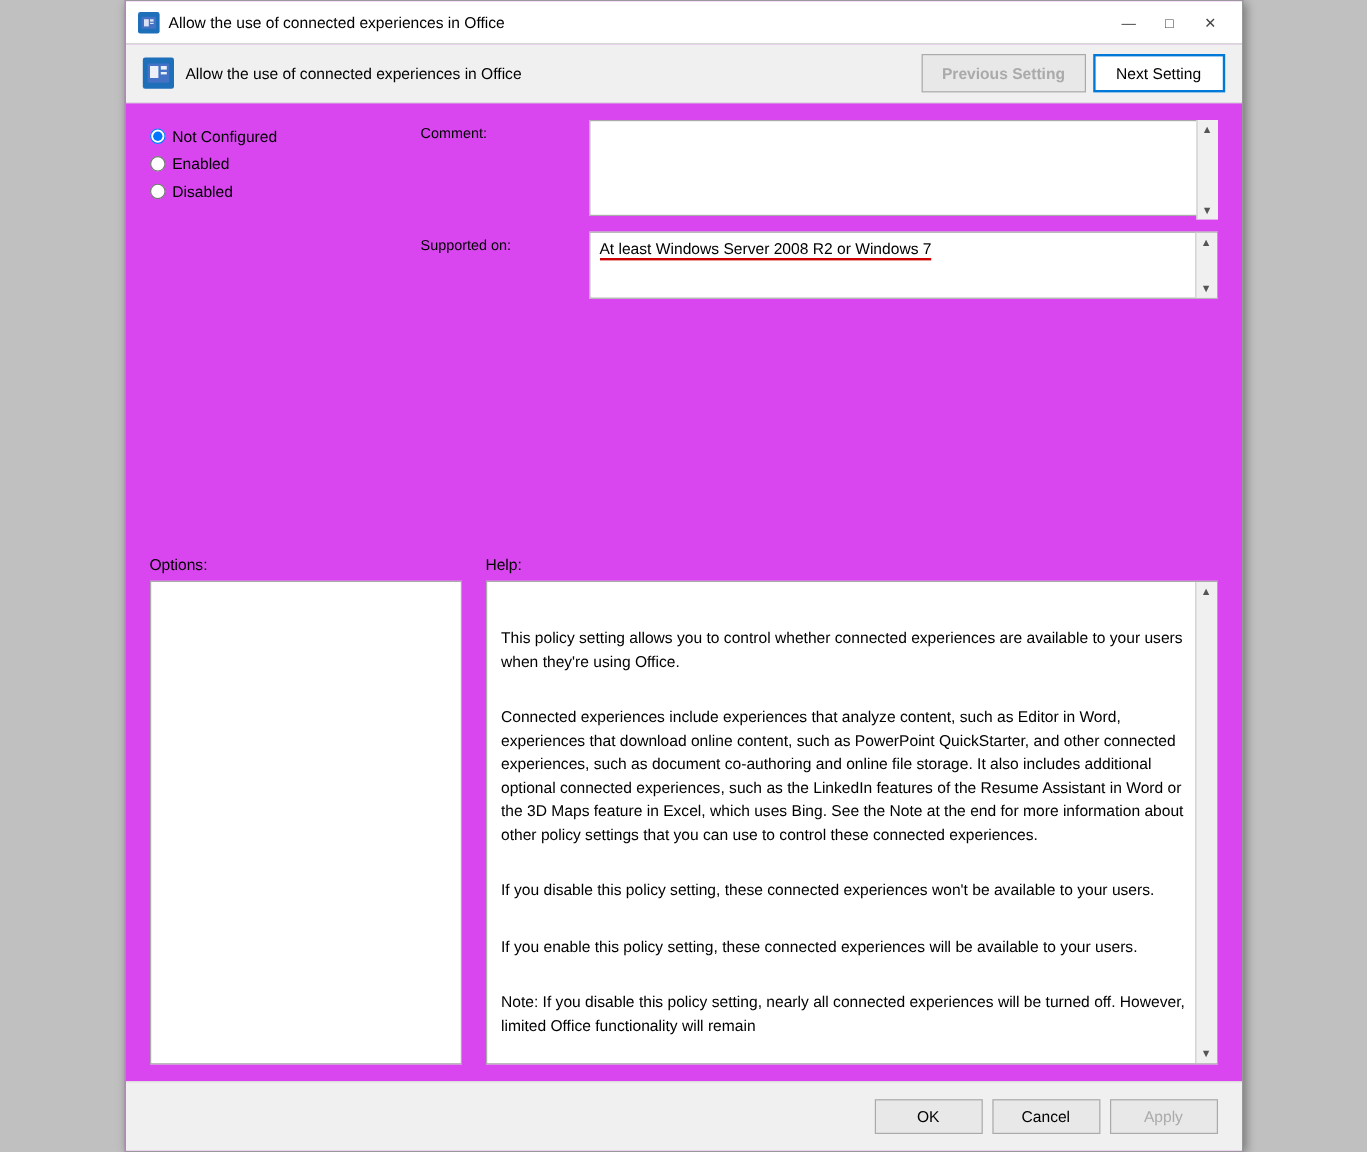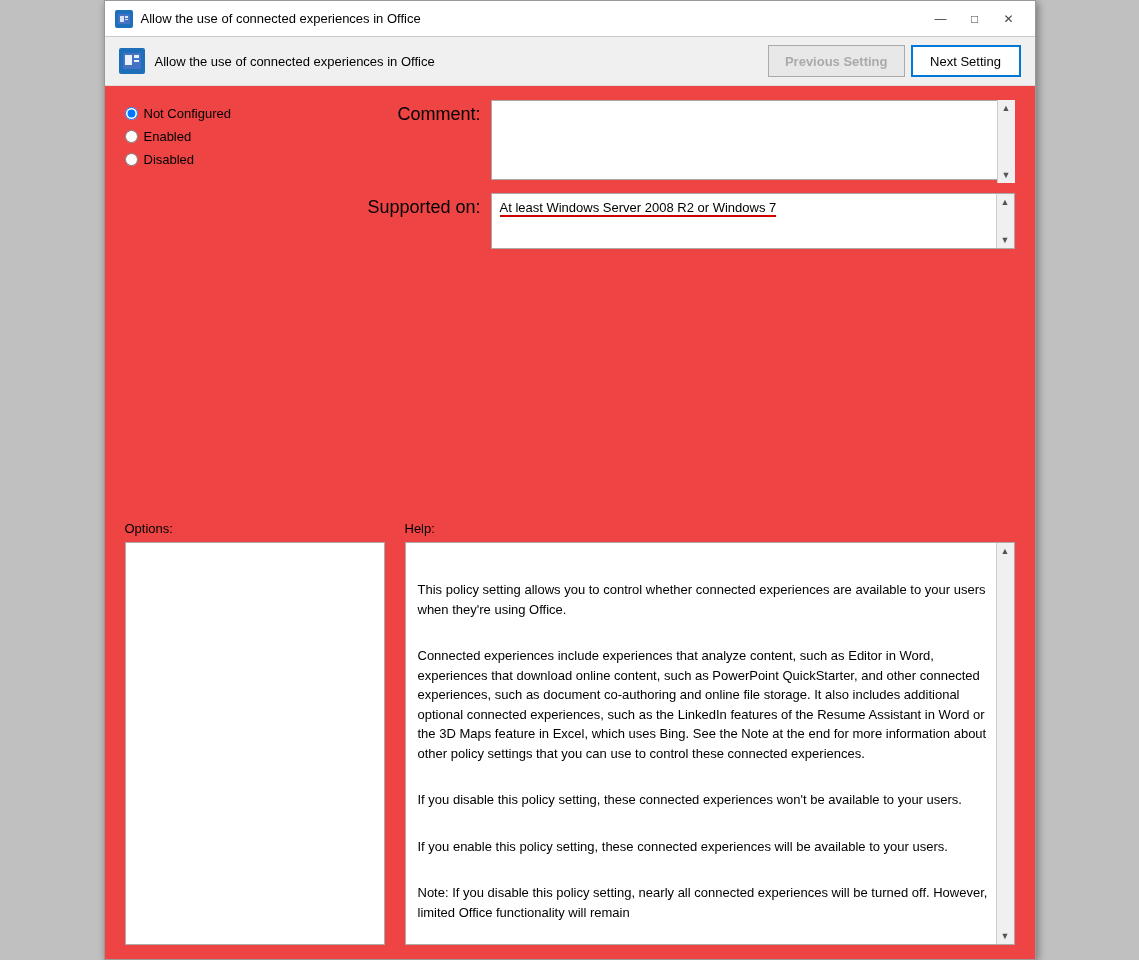--- a/index.html
+++ b/index.html
@@ -8,21 +8,21 @@
       font-family: 'Segoe UI', Tahoma, sans-serif;
       font-size: 13px;
       display: flex;
       align-items: center;
       justify-content: center;
       min-height: 100vh;
     }
     .window {
       width: 932px;
       min-height: 960px;
-      background: #ef4444;
+      background: #d946ef;
       border: 1px solid #999;
       box-shadow: 2px 2px 8px rgba(0,0,0,0.4);
       display: flex;
       flex-direction: column;
     }
     .title-bar {
       background: #fff;
       border-bottom: 1px solid #ccc;
       padding: 6px 10px;
       display: flex;
@@ -145,23 +145,22 @@
     .radio-label input[type=radio] { margin: 0; cursor: pointer; }
     .form-row {
       display: flex;
       align-items: flex-start;
       gap: 10px;
     }
     .form-label {
       width: 130px;
       min-width: 130px;
       padding-top: 4px;
-      font-size: 18px;
-      color: #000;
-      text-align: right;
+      font-size: 12px;
+      color: #000;
     }
     .textarea-wrapper {
       flex: 1;
       position: relative;
     }
     textarea {
       width: 100%;
       height: 80px;
       border: 1px solid #aaa;
       background: #fff;
@@ -402,14 +401,19 @@
           <div class="scrollbar-stub" style="position:absolute;right:0;top:0;bottom:0;">
             <div class="scroll-arrow">▲</div>
             <div class="scroll-arrow">▼</div>
           </div>
         </div>
       </div>
     </div>
 
   </div>
 
+  <div class="footer">
+    <button class="footer-btn">OK</button>
+    <button class="footer-btn">Cancel</button>
+    <button class="footer-btn" disabled="">Apply</button>
+  </div>
 
 </div>
 
 </body></html>

